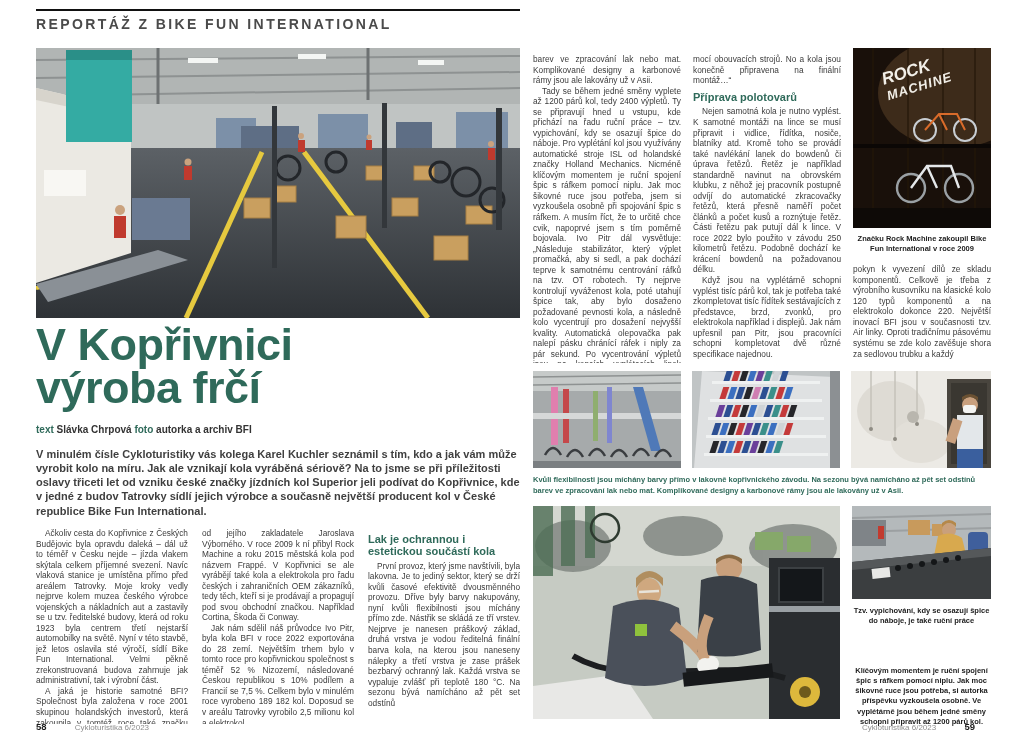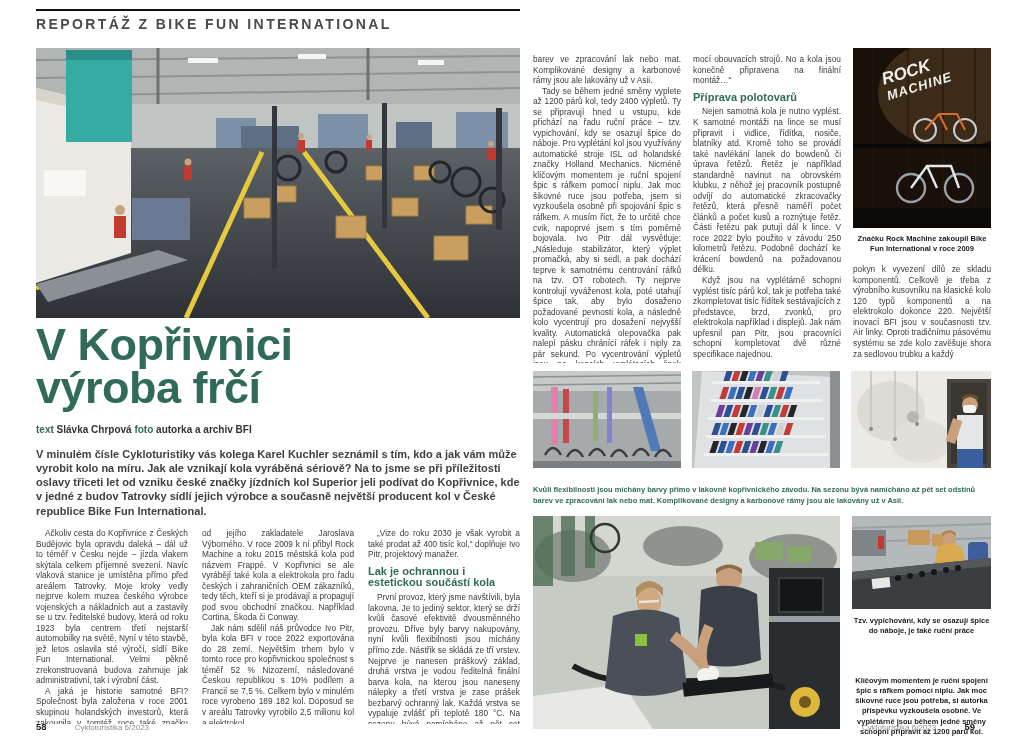--- a/index.html
+++ b/index.html
@@ -43,21 +43,21 @@
   .topcols .tcol{width:148px;overflow:hidden;padding-top:6px;}
   .topcols .tcol3{width:138px;padding-top:0;}
   .photo{overflow:hidden;background:#b9bdbd;}
   .rock-photo{width:138px;height:180px;}
   .caption-dark{font-size:7.5px;font-weight:bold;color:#1c1c1c;line-height:1.35;text-align:center;}
   .tcol3 .caption-dark{margin:6px 0 10px 0;}
   .photorow{display:flex;gap:11px;margin-top:8px;}
   .ph-a{width:148px;height:97px;}
   .ph-b{width:148px;height:97px;}
   .ph-c{width:140px;height:97px;}
-  .caption-teal{margin-top:17px;font-size:7.5px;font-weight:bold;color:#2f6a5a;line-height:1.45;}
+  .caption-teal{margin-top:7px;font-size:7.5px;font-weight:bold;color:#2f6a5a;line-height:1.45;}
   .bottomrow{display:flex;gap:12px;margin-top:9px;}
   .ph-big{width:307px;height:213px;}
   .rightstack{width:139px;display:flex;flex-direction:column;}
   .ph-small{width:139px;height:93px;}
   .rightstack .caption-dark{margin-top:7px;}
   .rightstack .caption2{margin-top:40px;}
 </style>
 </head>
 <body>
 
@@ -171,21 +171,20 @@
     <div class="cols bodytext">
       <div class="col">
         <p class="indent">Ačkoliv cesta do Kopřivnice z Českých Budějovic byla opravdu daleká – dál už to téměř v Česku nejde – jízda vlakem skýtala celkem příjemné svezení. Navíc vlaková stanice je umístěna přímo před areálem Tatrovky. Moje kroky vedly nejprve kolem muzea českého výrobce vojenských a nákladních aut a zastavily se u tzv. ředitelské budovy, která od roku 1923 byla centrem třetí nejstarší automobilky na světě. Nyní v této stavbě, jež letos oslavila sté výročí, sídlí Bike Fun International. Velmi pěkně zrekonstruovaná budova zahrnuje jak administrativní, tak i výrobní část.</p>
         <p class="indent">A jaká je historie samotné BFI? Společnost byla založena v roce 2001 skupinou holandských investorů, která zakoupila v tomtéž roce také značku Superior, a to</p>
       </div>
       <div class="col">
         <p>od jejího zakladatele Jaroslava Výborného. V roce 2009 k ní přibyl Rock Machine a roku 2015 městská kola pod názvem Frappé. V Kopřivnici se ale vyrábějí také kola a elektrokola pro řadu českých i zahraničních OEM zákazníků, tedy těch, kteří si je prodávají a propagují pod svou obchodní značkou. Například Cortina, Škoda či Conway.</p>
         <p class="indent">Jak nám sdělil náš průvodce Ivo Pitr, byla kola BFI v roce 2022 exportována do 28 zemí. Největším trhem bylo v tomto roce pro kopřivnickou společnost s téměř 52 % Nizozemí, následované Českou republikou s 10% podílem a Francií se 7,5 %. Celkem bylo v minulém roce vyrobeno 189 182 kol. Doposud se v areálu Tatrovky vyrobilo 2,5 milionu kol a elektrokol.</p>
       </div>
       <div class="col">
-        <p class="indent">„Vize do roku 2030 je však vyrobit a také prodat až 400 tisíc kol,“ doplňuje Ivo Pitr, projektový manažer.</p>
         <h3 class="colhead">Lak je ochrannou i estetickou součástí kola</h3>
         <p class="indent">První provoz, který jsme navštívili, byla lakovna. Je to jediný sektor, který se drží kvůli časové efektivitě dvousměnného provozu. Dříve byly barvy nakupovány, nyní kvůli flexibilnosti jsou míchány přímo zde. Nástřik se skládá ze tří vrstev. Nejprve je nanesen práškový základ, druhá vrstva je vodou ředitelná finální barva kola, na kterou jsou naneseny nálepky a třetí vrstva je zase prášek bezbarvý ochranný lak. Každá vrstva se vypaluje zvlášť při teplotě 180 °C. Na sezonu bývá namícháno až pět set odstínů</p>
       </div>
     </div>
 
     <div class="footer footer-left">
       <span class="pg">58</span>
       <span class="mag">Cykloturistika 6/2023</span>
     </div>
   </div>

